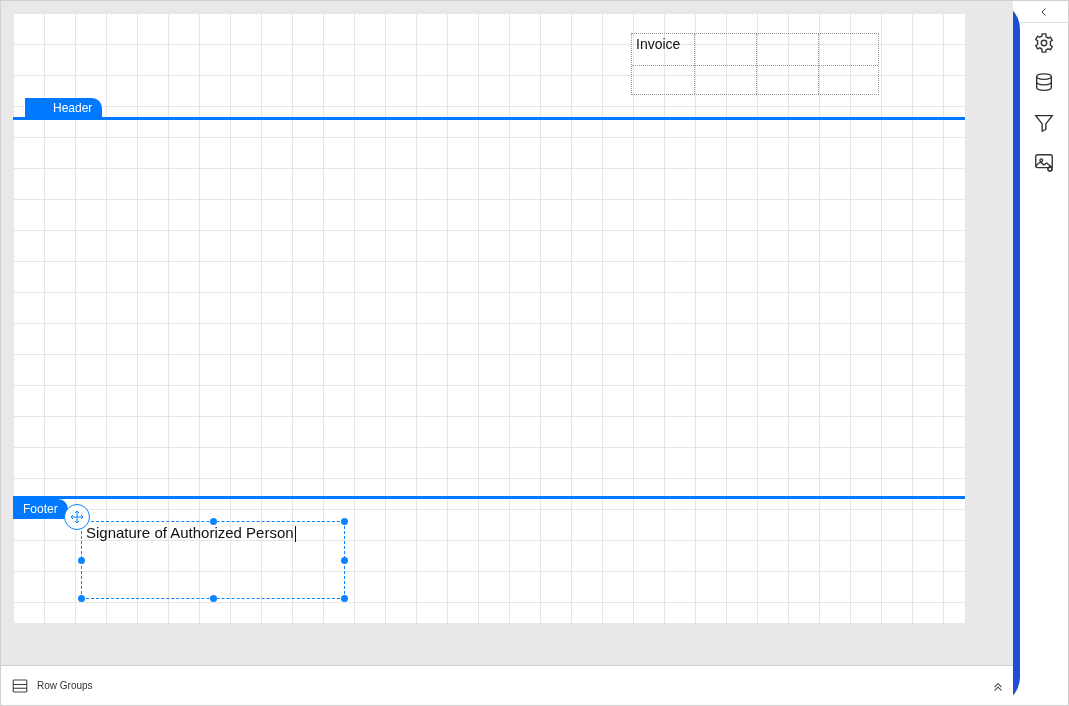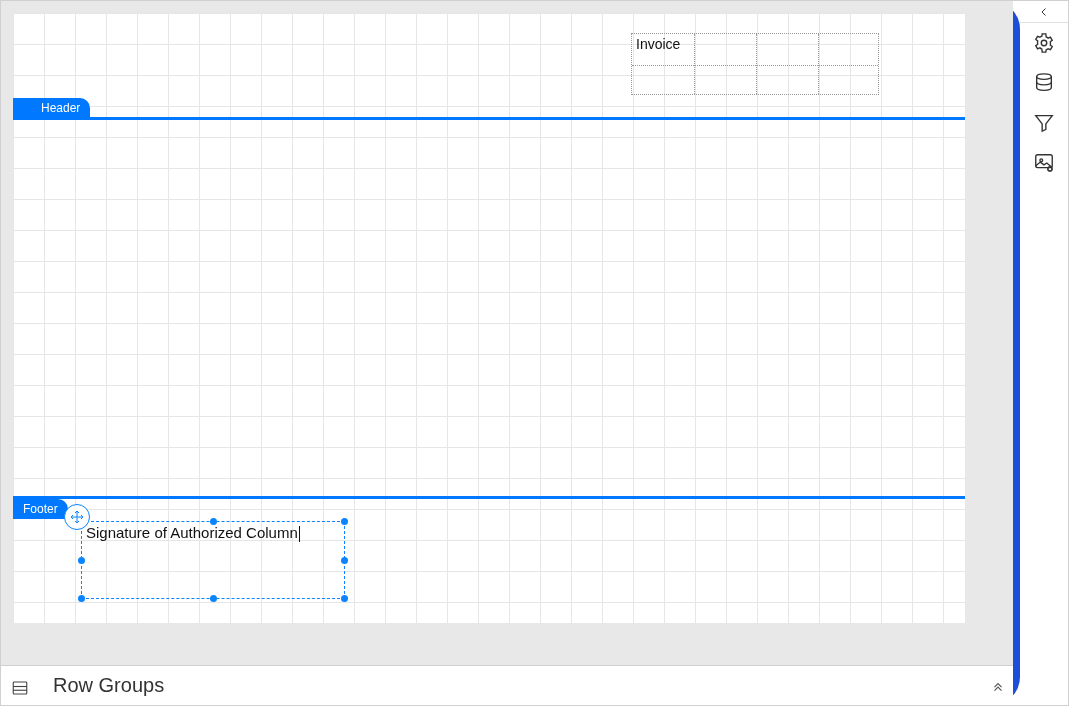--- a/index.html
+++ b/index.html
@@ -160,25 +160,25 @@
 
 .bottom-bar {
   height: 40px;
   border-top: 1px solid #d0d0d0;
   display: flex;
   align-items: center;
   background: #fff;
 }
 .group-btn {
   display: flex;
-  align-items: flex-end;
-  gap: 24px;
+  align-items: center;
+  gap: 8px;
   padding: 0 10px;
   color: #333;
-  font-size: 20px;
+  font-size: 10px;
   cursor: pointer;
   flex: 1;
 }
 .group-btn svg { width: 18px; height: 18px; stroke: #444; fill: none; stroke-width: 1.5; }
 .expand-up {
   width: 30px;
   display: flex;
   align-items: center;
   justify-content: center;
   cursor: pointer;
@@ -195,39 +195,39 @@
       <div class="canvas">
 
         <div class="textbox" style="left:618px; top:20px; width:248px; height:62px;">
           <span class="txt">Invoice</span>
           <div class="textbox-hr" style="top:31px;"></div>
           <div class="textbox-vr" style="left:62px;"></div>
           <div class="textbox-vr" style="left:124px;"></div>
           <div class="textbox-vr" style="left:186px;"></div>
         </div>
 
-        <div class="section-label" style="left:0; top:85px;padding-left:28px;">
+        <div class="section-label" style="left:12px; top:85px;padding-left:28px;">
           <span>Header</span>
         </div>
         <div class="section-line" style="top:104px;"></div>
 
 
         <div class="section-line" style="top:483px;"></div>
         <div class="section-label" style="left:0; top:486px;">
           <span>Footer</span>
         </div>
 
         <div class="selected-box" style="left:68px; top:508px; width:264px; height:78px;">
           <div class="move-handle">
             <svg viewBox="0 0 24 24">
                 <path d="M12 3 L12 21 M3 12 L21 12 M12 3 l-3 3 M12 3 l3 3 M12 21 l-3 -3 M12 21 l3 -3 M3 12 l3 -3 M3 12 l3 3 M21 12 l-3 -3 M21 12 l-3 3"></path>
               </svg>
           </div>
           <div class="txt">
-            <span>Signature of Authorized Column</span><span class="cursor-bar"></span>
+            <span>Signature of Authorized Person</span><span class="cursor-bar"></span>
           </div>
           <div class="sel-handle" style="top:-4px; left:-4px;"></div>
           <div class="sel-handle" style="top:-4px; left:50%; margin-left:-3px;"></div>
           <div class="sel-handle" style="top:-4px; right:-4px;"></div>
           <div class="sel-handle" style="top:50%; left:-4px; margin-top:-3px;"></div>
           <div class="sel-handle" style="top:50%; right:-4px; margin-top:-3px;"></div>
           <div class="sel-handle" style="bottom:-4px; left:-4px;"></div>
           <div class="sel-handle" style="bottom:-4px; left:50%; margin-left:-3px;"></div>
           <div class="sel-handle" style="bottom:-4px; right:-4px;"></div>
         </div>

